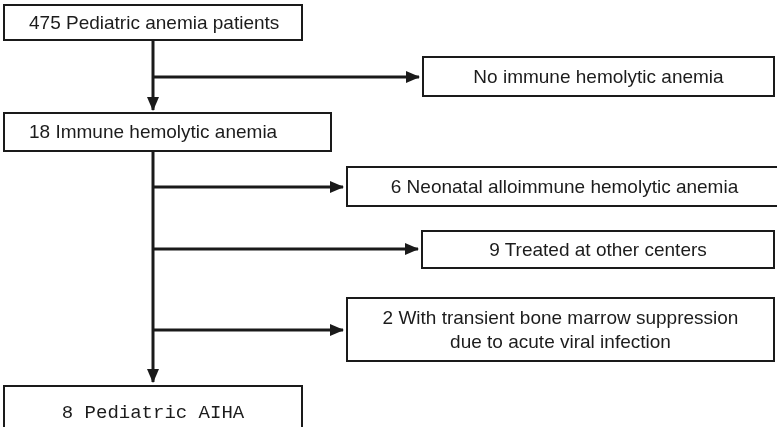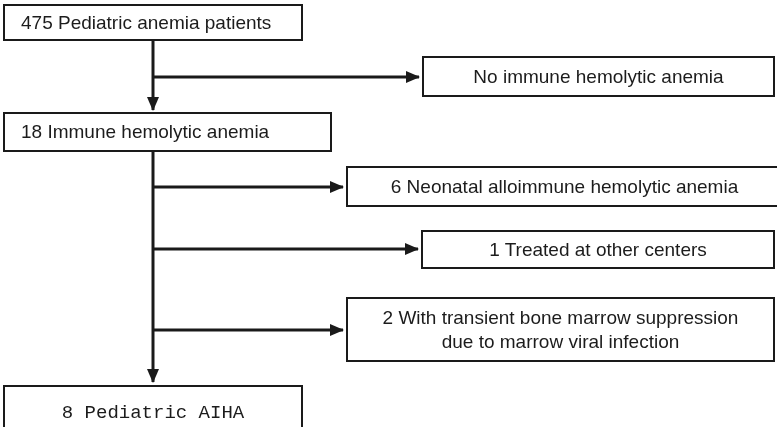--- a/index.html
+++ b/index.html
@@ -33,21 +33,21 @@
     background: #ffffff;
     border: 2px solid #1a1a1a;
     display: flex;
     align-items: center;
     justify-content: center;
     font-size: 19px;
     line-height: 24px;
   }
   .node.align-left {
     justify-content: flex-start;
-    padding-left: 16px;
+    padding-left: 24px;
     text-align: left;
   }
   .node .two-line {
     display: flex;
     flex-direction: column;
     align-items: center;
   }
   
   .n-patients      { left: 3px;   top: 4px;   width: 300px; height: 37px; }
   .n-no-immune     { left: 422px; top: 56px;  width: 353px; height: 41px; }
@@ -86,27 +86,27 @@
 
   <div class="node align-left n-immune">
     <span>18 Immune hemolytic anemia</span>
   </div>
 
   <div class="node n-neonatal">
     <span>6 Neonatal alloimmune hemolytic anemia</span>
   </div>
 
   <div class="node n-other-centers">
-    <span>1 Treated at other centers</span>
+    <span>9 Treated at other centers</span>
   </div>
 
   <div class="node n-marrow">
     <span class="two-line">
       <span>2 With transient bone marrow suppression</span>
-      <span>due to marrow viral infection</span>
+      <span>due to acute viral infection</span>
     </span>
   </div>
 
   <div class="node n-aiha">
     <span>8 Pediatric AIHA</span>
   </div>
 
 </div>
 
 </body></html>

